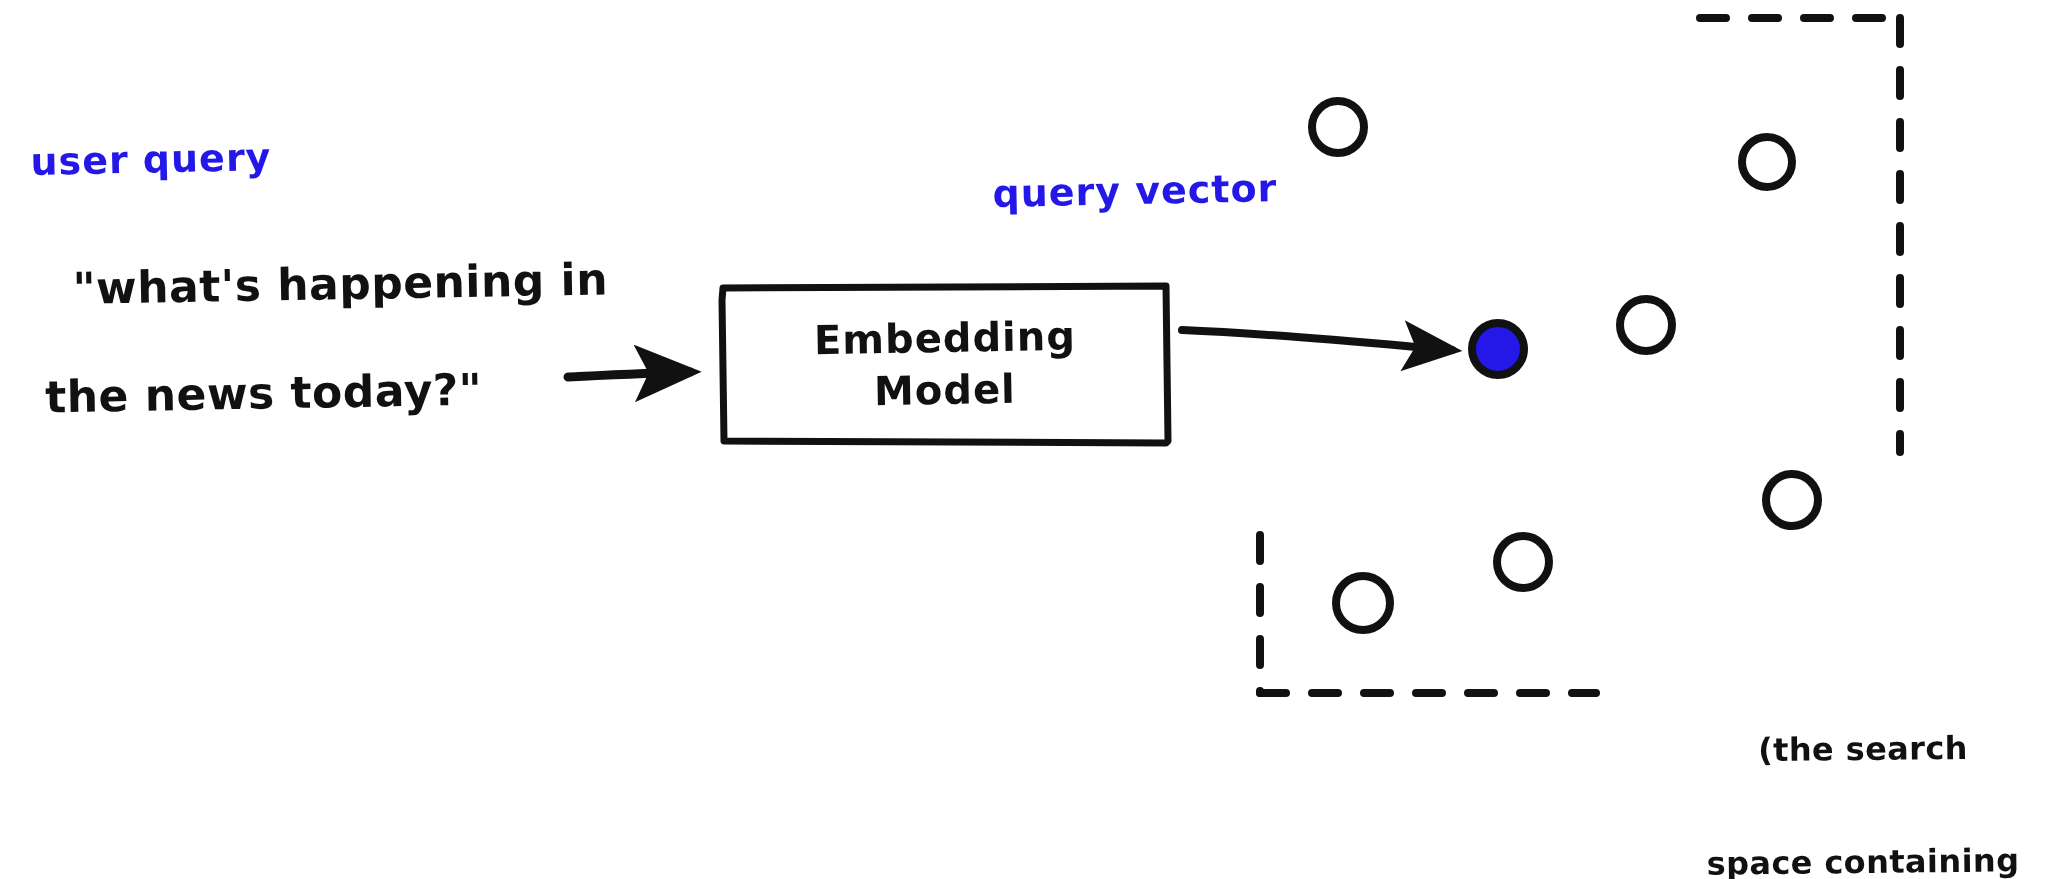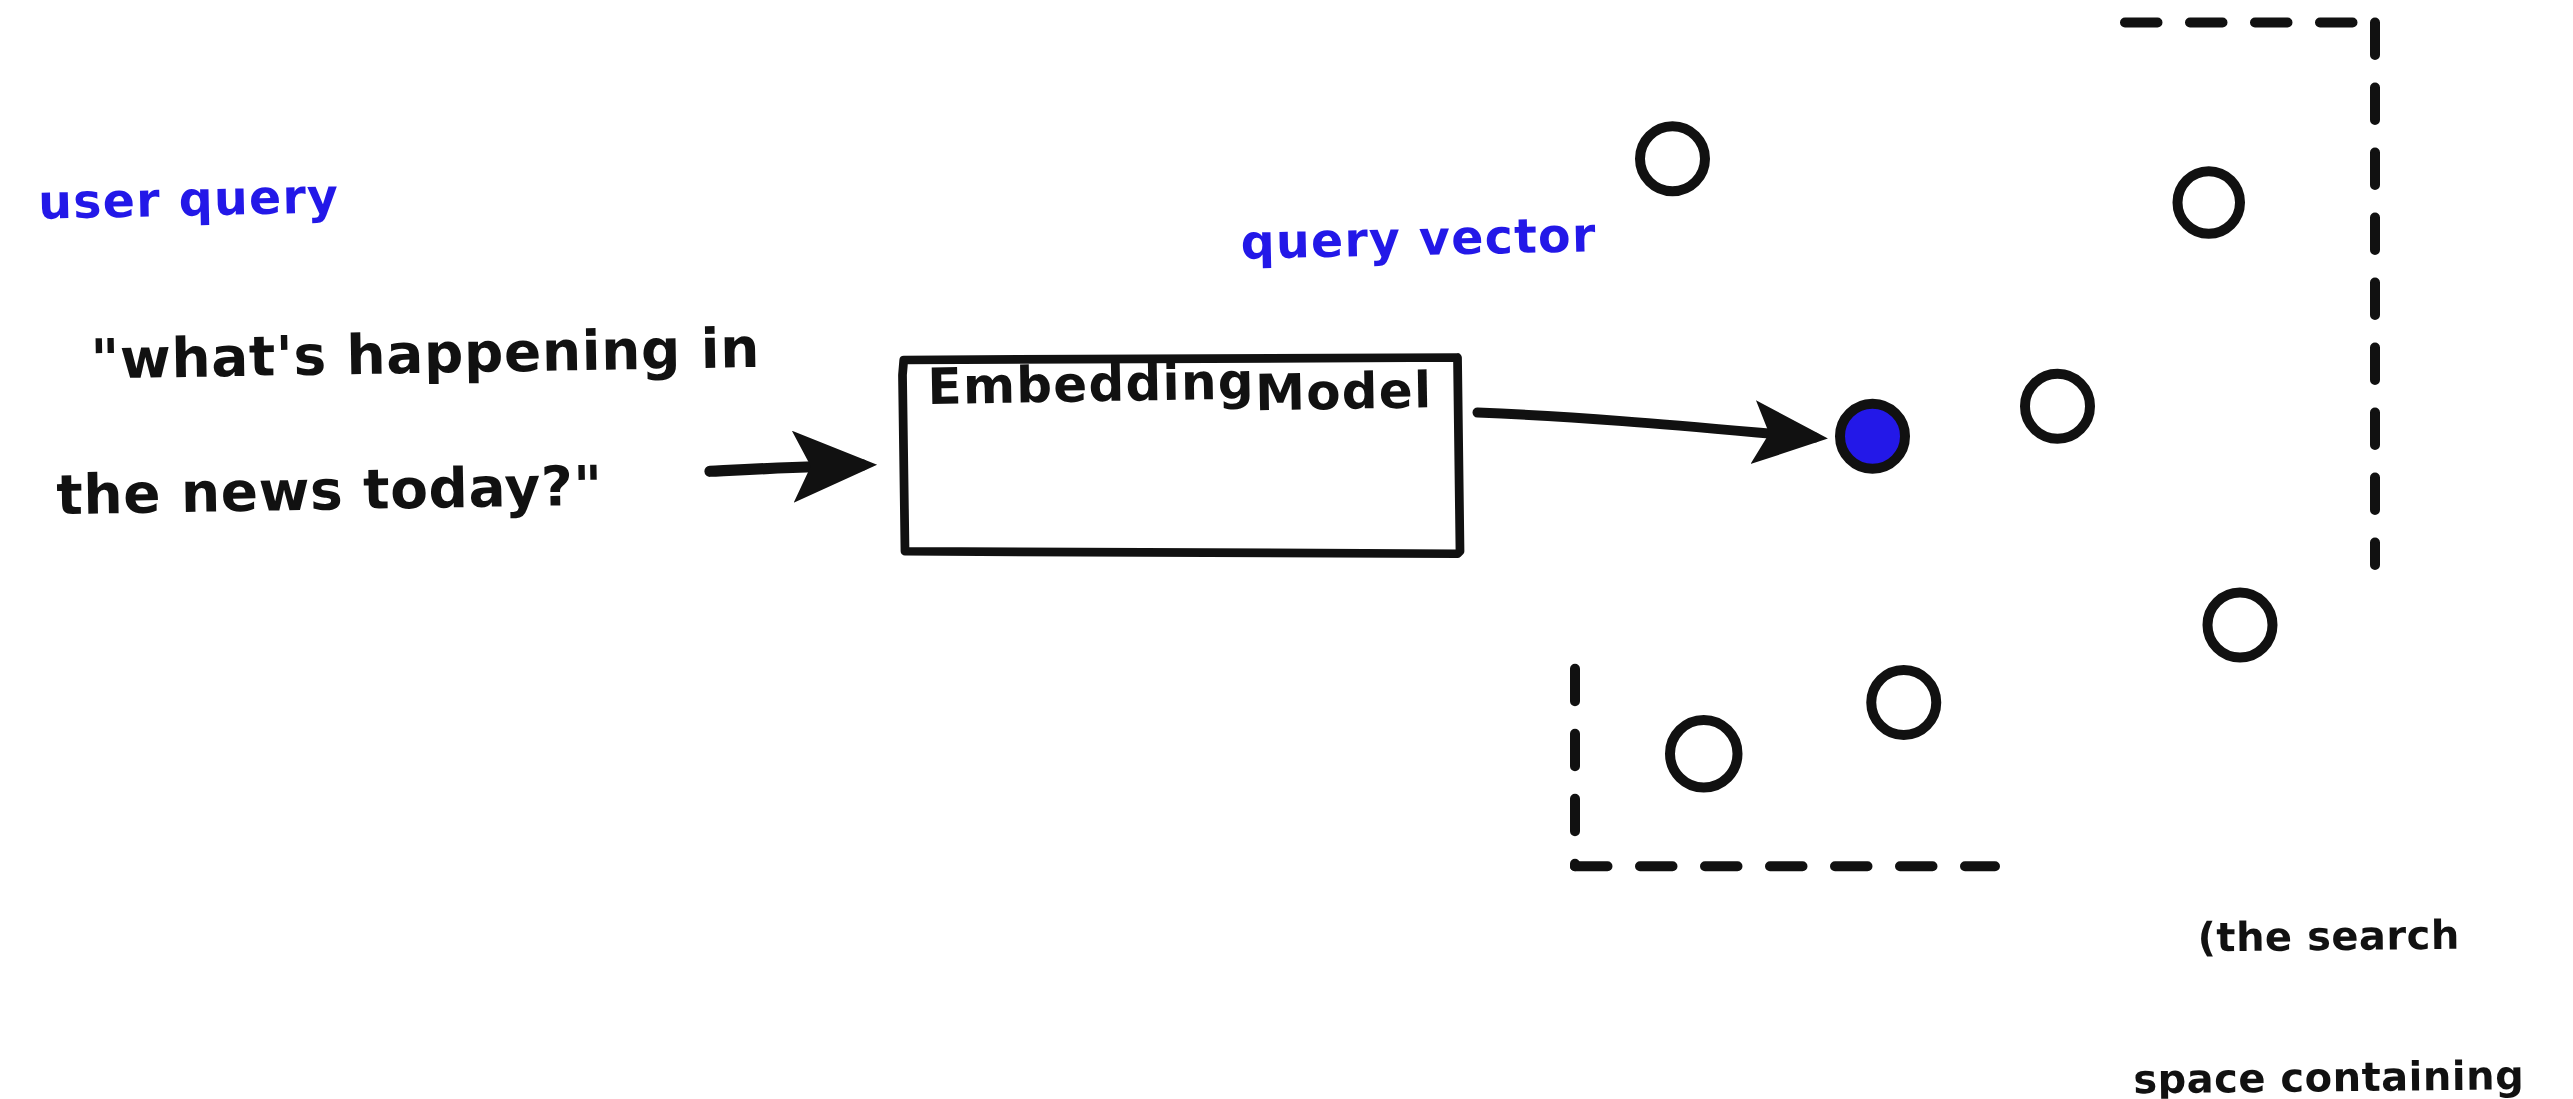--- a/index.html
+++ b/index.html
@@ -10,21 +10,21 @@
   .txt{position:absolute;white-space:pre;line-height:1.18;}
   .hand{font-family:"DejaVu Sans","Liberation Sans",sans-serif;font-weight:600;}
   #label-user-query{left:30px;top:140px;color:#2318e8;font-size:38px;letter-spacing:1px;
       transform:rotate(-1.2deg);transform-origin:left top;}
   #query-text{left:8px;top:212px;color:#111111;font-size:44px;letter-spacing:0.5px;
       transform:rotate(-1.0deg);transform-origin:left top;}
   #query-text .l2{display:block;margin-left:34px;margin-top:4px;}
   #label-query-vector{left:992px;top:172px;color:#2318e8;font-size:38px;letter-spacing:1px;
       transform:rotate(-1.2deg);transform-origin:left top;}
   #embedding-box-label{position:absolute;left:722px;top:285px;width:446px;height:158px;
-      display:flex;flex-direction:row;justify-content:center;
+      display:flex;flex-direction:column;align-items:center;justify-content:center;
       color:#111111;font-size:40px;letter-spacing:1px;text-align:center;}
   #embedding-box-label .l1{transform:rotate(-1deg);}
   #embedding-box-label .l2{transform:rotate(-1deg);margin-top:6px;}
   #search-space-caption{left:1668px;top:655px;width:390px;color:#111111;font-size:32px;
       text-align:center;letter-spacing:0.4px;}
   #search-space-caption span{display:block;}
   #search-space-caption .line1{transform:rotate(-0.6deg);}
   #search-space-caption .line2{transform:rotate(-0.6deg);}
 </style>
 </head>

